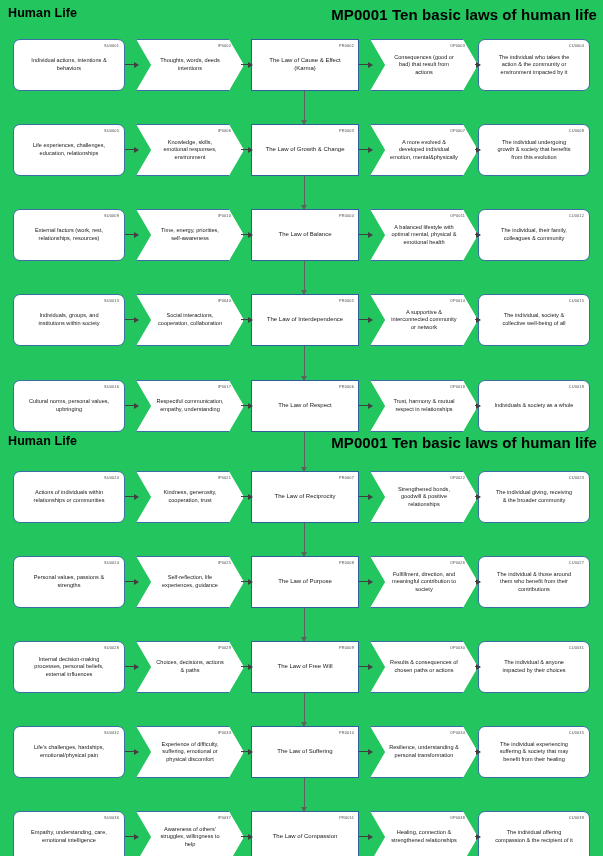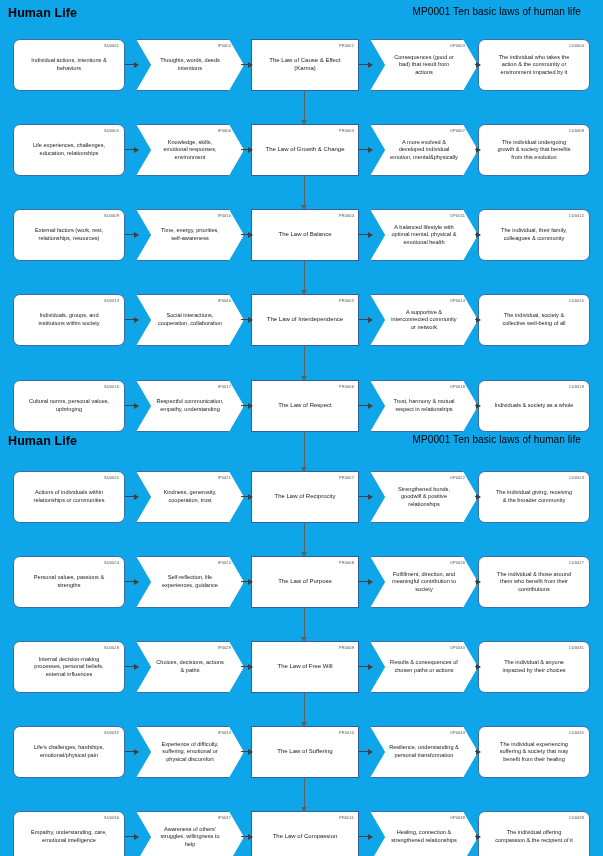--- a/index.html
+++ b/index.html
@@ -7,21 +7,21 @@
     margin: 0; padding: 0;
     width: 603px; height: 856px;
     background: #ffffff;
     font-family: "Liberation Sans", sans-serif;
     overflow: hidden;
   }
   .page {
     position: relative;
     width: 603px;
     height: 856px;
-    background: #0ea5e9;
+    background: #22c55e;
     padding-left: 28px;
   }
 
   
   .header {
     position: absolute;
     left: 0;
     width: 603px;
     height: 26px;
   }
@@ -29,24 +29,24 @@
     position: absolute;
     left: 8px;
     top: 2px;
     font-size: 12.5px;
     font-weight: bold;
     color: #000000;
     letter-spacing: 0.1px;
   }
   .header .h-right {
     position: absolute;
-    right: 22px;
+    right: 6px;
     top: 2px;
-    font-size: 10px;
-    font-weight: normal;
+    font-size: 15px;
+    font-weight: bold;
     color: #000000;
     letter-spacing: 0.1px;
     white-space: nowrap;
   }
 
   
   .row {
     position: absolute;
     left: 0;
     width: 603px;

